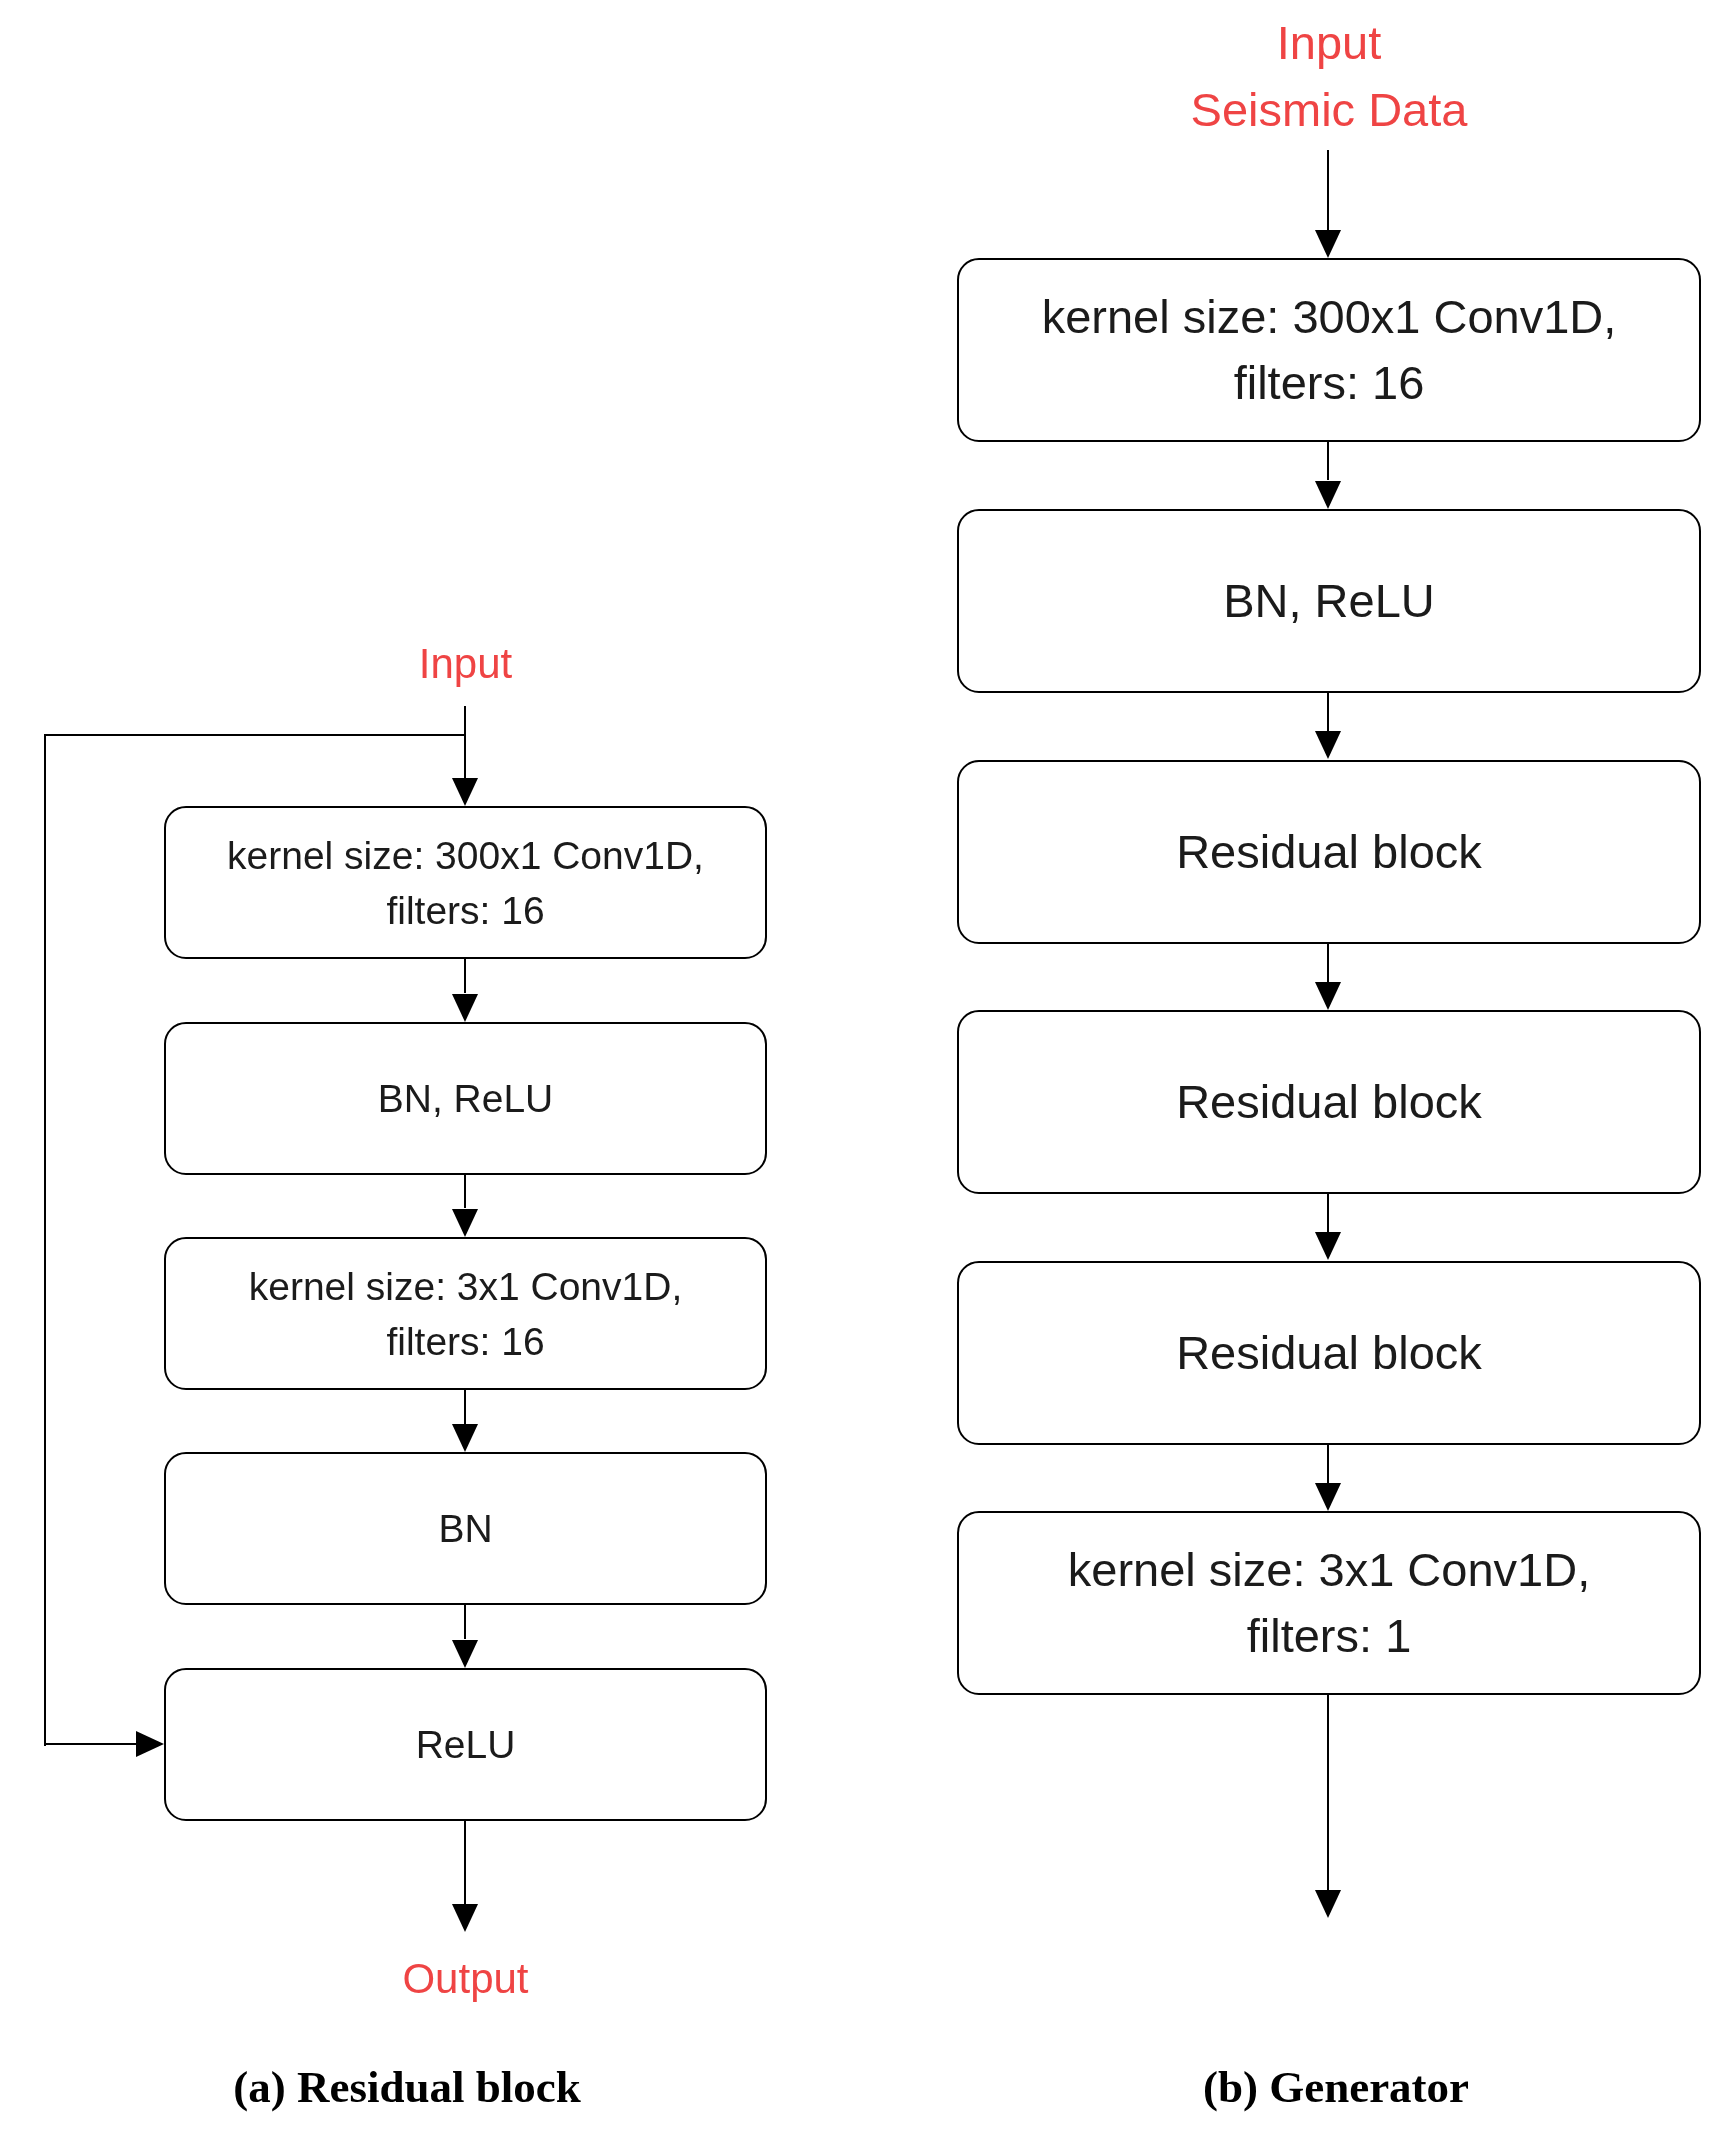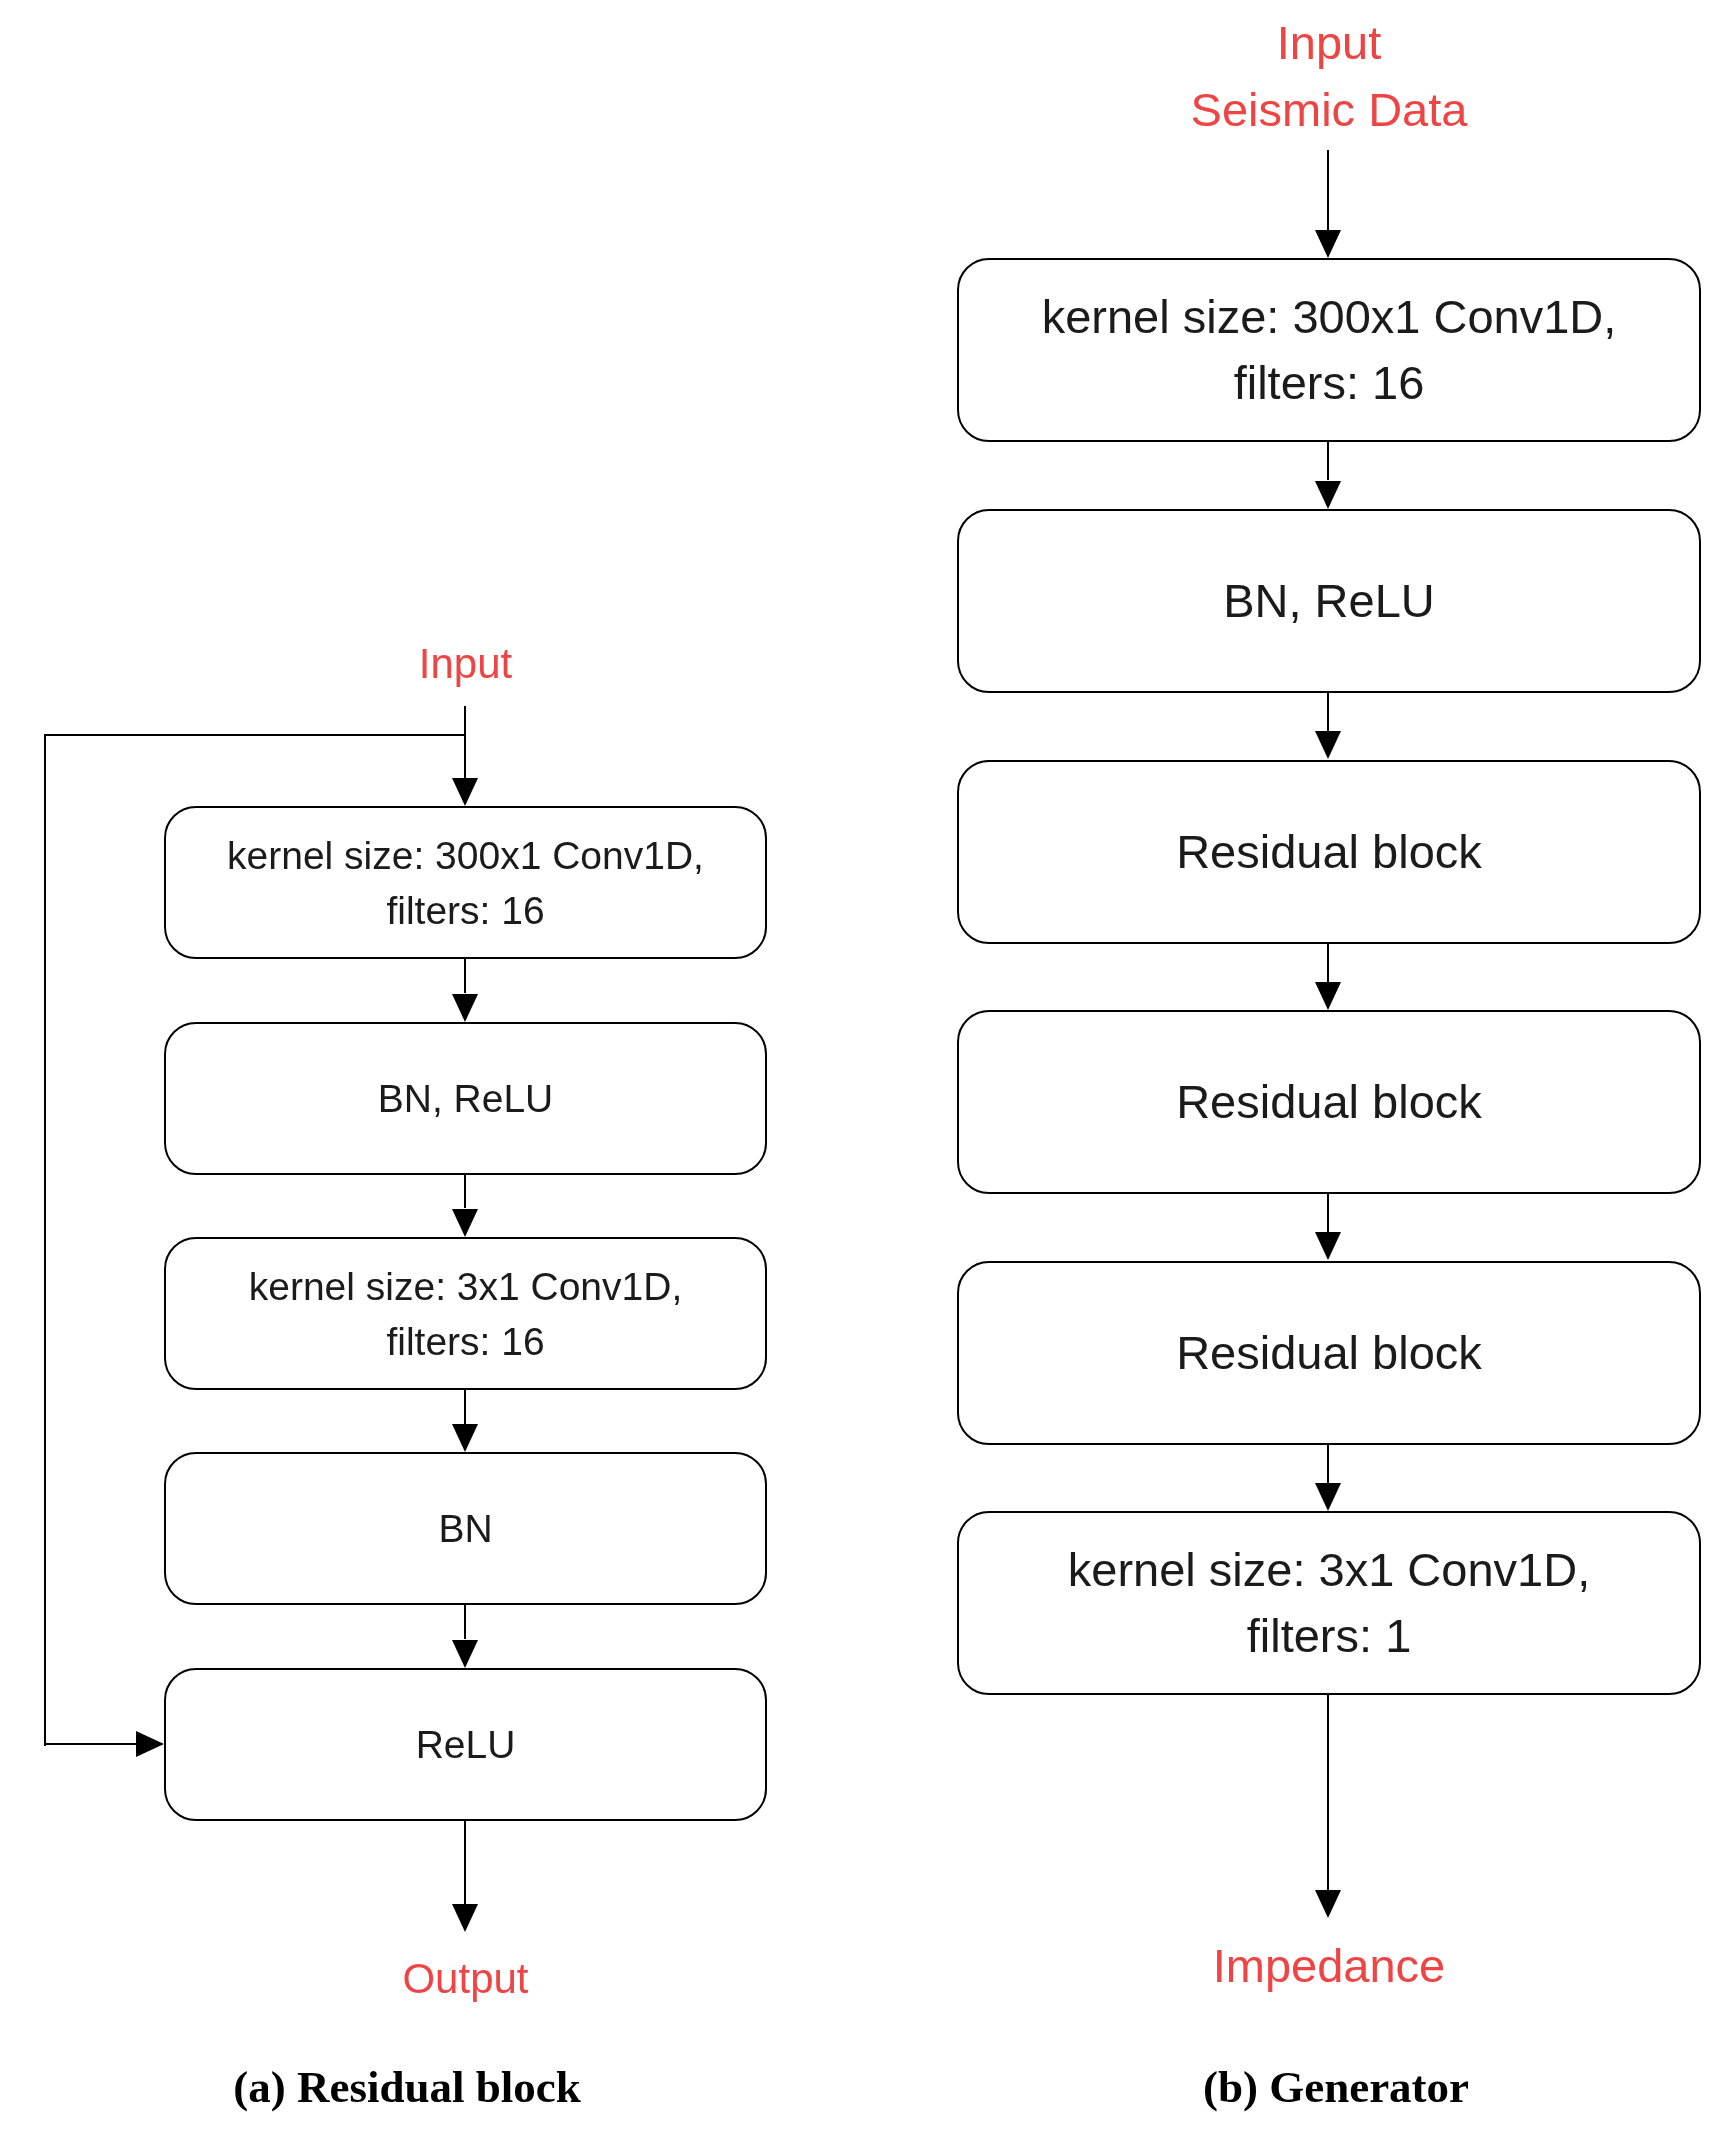--- a/index.html
+++ b/index.html
@@ -10,21 +10,21 @@
     font-family:"Liberation Sans", sans-serif;
     color:#1b1b1b;
     overflow:hidden;
   }
   
   .node{
     position:absolute;
     box-sizing:border-box;
     background:#ffffff;
     border:2.3px solid #000000;
-    border-radius:32px;
+    border-radius:22px;
     display:flex;
     flex-direction:column;
     align-items:center;
     justify-content:center;
     text-align:center;
   }
   .col-a .node{left:164px;width:603px;height:153px;font-size:39px;line-height:55px;}
   .col-b .node{left:957px;width:744px;height:184px;font-size:47px;line-height:66px;}
   
   .flow-label{
@@ -159,20 +159,19 @@
 
     <div class="node" style="top:1511px;">
       <span>kernel size: 3x1 Conv1D,</span>
       <span>filters: 1</span>
     </div>
 
     <div class="vline" style="left:1327px;top:1695px;height:195px;"></div>
     <div class="tri-down" style="left:1315px;top:1890px;"></div>
 
     <div class="flow-label" style="top:1932px;">
-      <div>Impedance</div>
     </div>
 
     <div class="caption" style="left:929px;top:2061px;">(b) Generator</div>
   </div>
 
 </div>
 
 
 </body></html>

